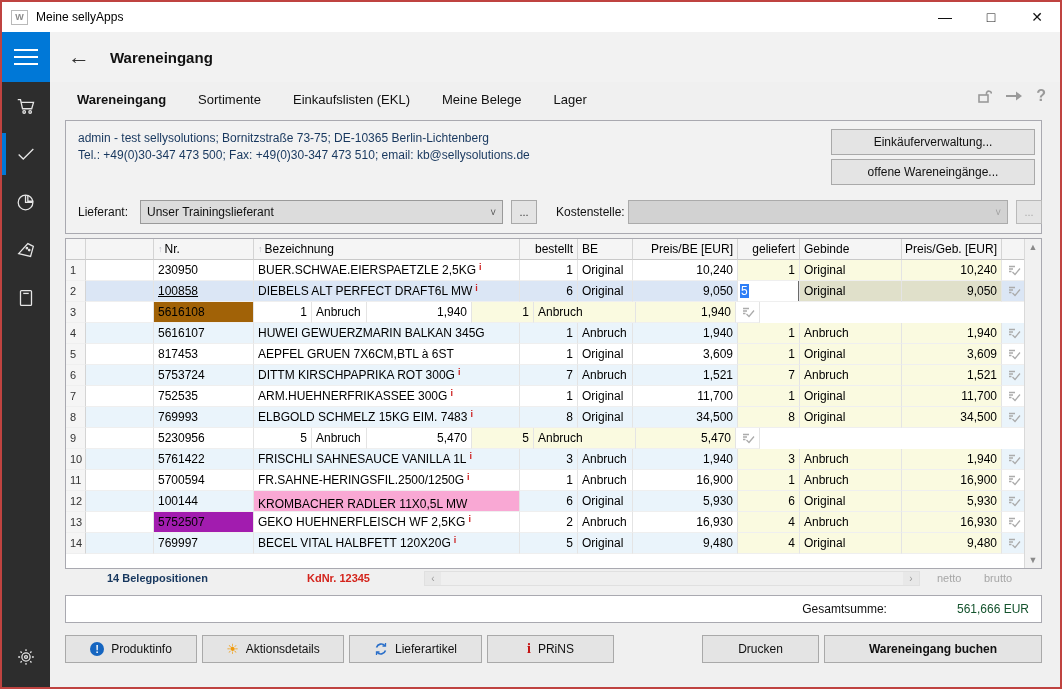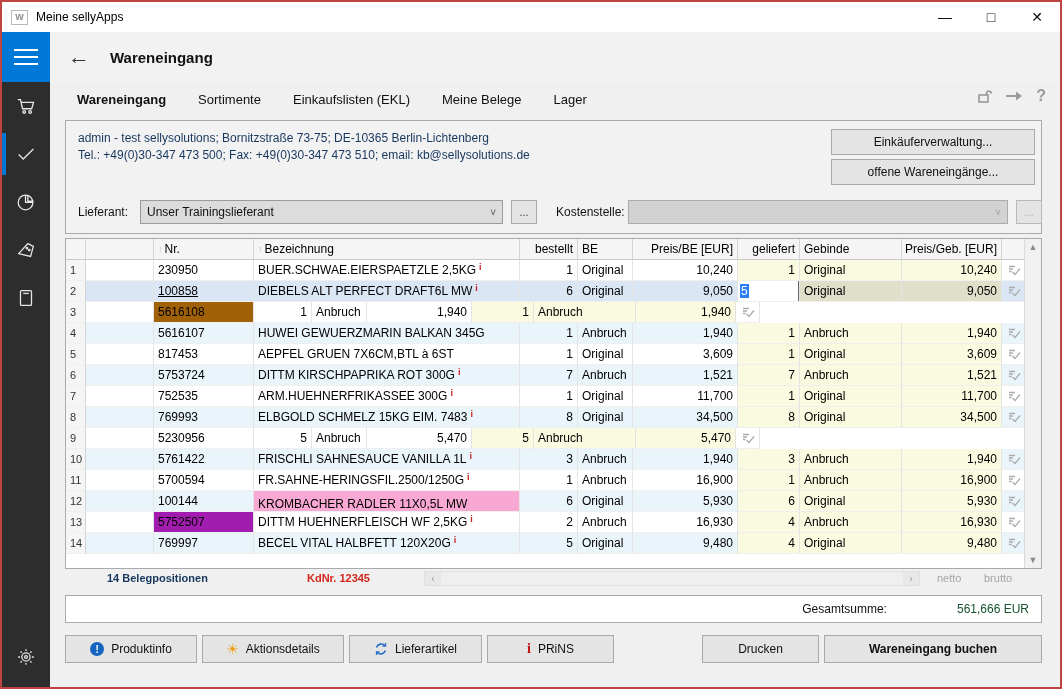--- a/index.html
+++ b/index.html
@@ -481,21 +481,21 @@
                 <path d="M2 3.5h6M2 6h4M2 8.5h2.5"></path>
                 <path d="M5.5 9l2.5 2.5 5-6"></path>
               </svg>
             </div>
           </div>
           <div class="grow">
             <div class="gcell rownum" style="width: 20px; background: rgb(245, 245, 245);">13</div>
             <div class="gcell " style="width: 68px; background: rgb(255, 255, 255);"></div>
             <div class="gcell " style="width: 100px; background: #a21caf;">5752507</div>
             <div class="gcell " style="width: 266px; background: rgb(255, 255, 255);">
-              <span>DITTM HUEHNERFLEISCH WF 2,5KG</span>
+              <span>GEKO HUEHNERFLEISCH WF 2,5KG</span>
               <span class="info-mark">i</span>
             </div>
             <div class="gcell num" style="width: 58px; background: rgb(255, 255, 255);">2</div>
             <div class="gcell " style="width: 55px; background: rgb(255, 255, 255);">Anbruch</div>
             <div class="gcell num" style="width: 105px; background: rgb(255, 255, 255);">16,930</div>
             <div class="gcell num" style="width: 62px; background: rgb(250, 250, 224);">4</div>
             <div class="gcell " style="width: 102px; background: rgb(250, 250, 224);">Anbruch</div>
             <div class="gcell num" style="width: 100px; background: rgb(250, 250, 224);">16,930</div>
             <div class="gcell chk-cell" style="width: 24px; background: rgb(255, 255, 255);">
               <svg width="14" height="14" viewBox="0 0 14 14">

